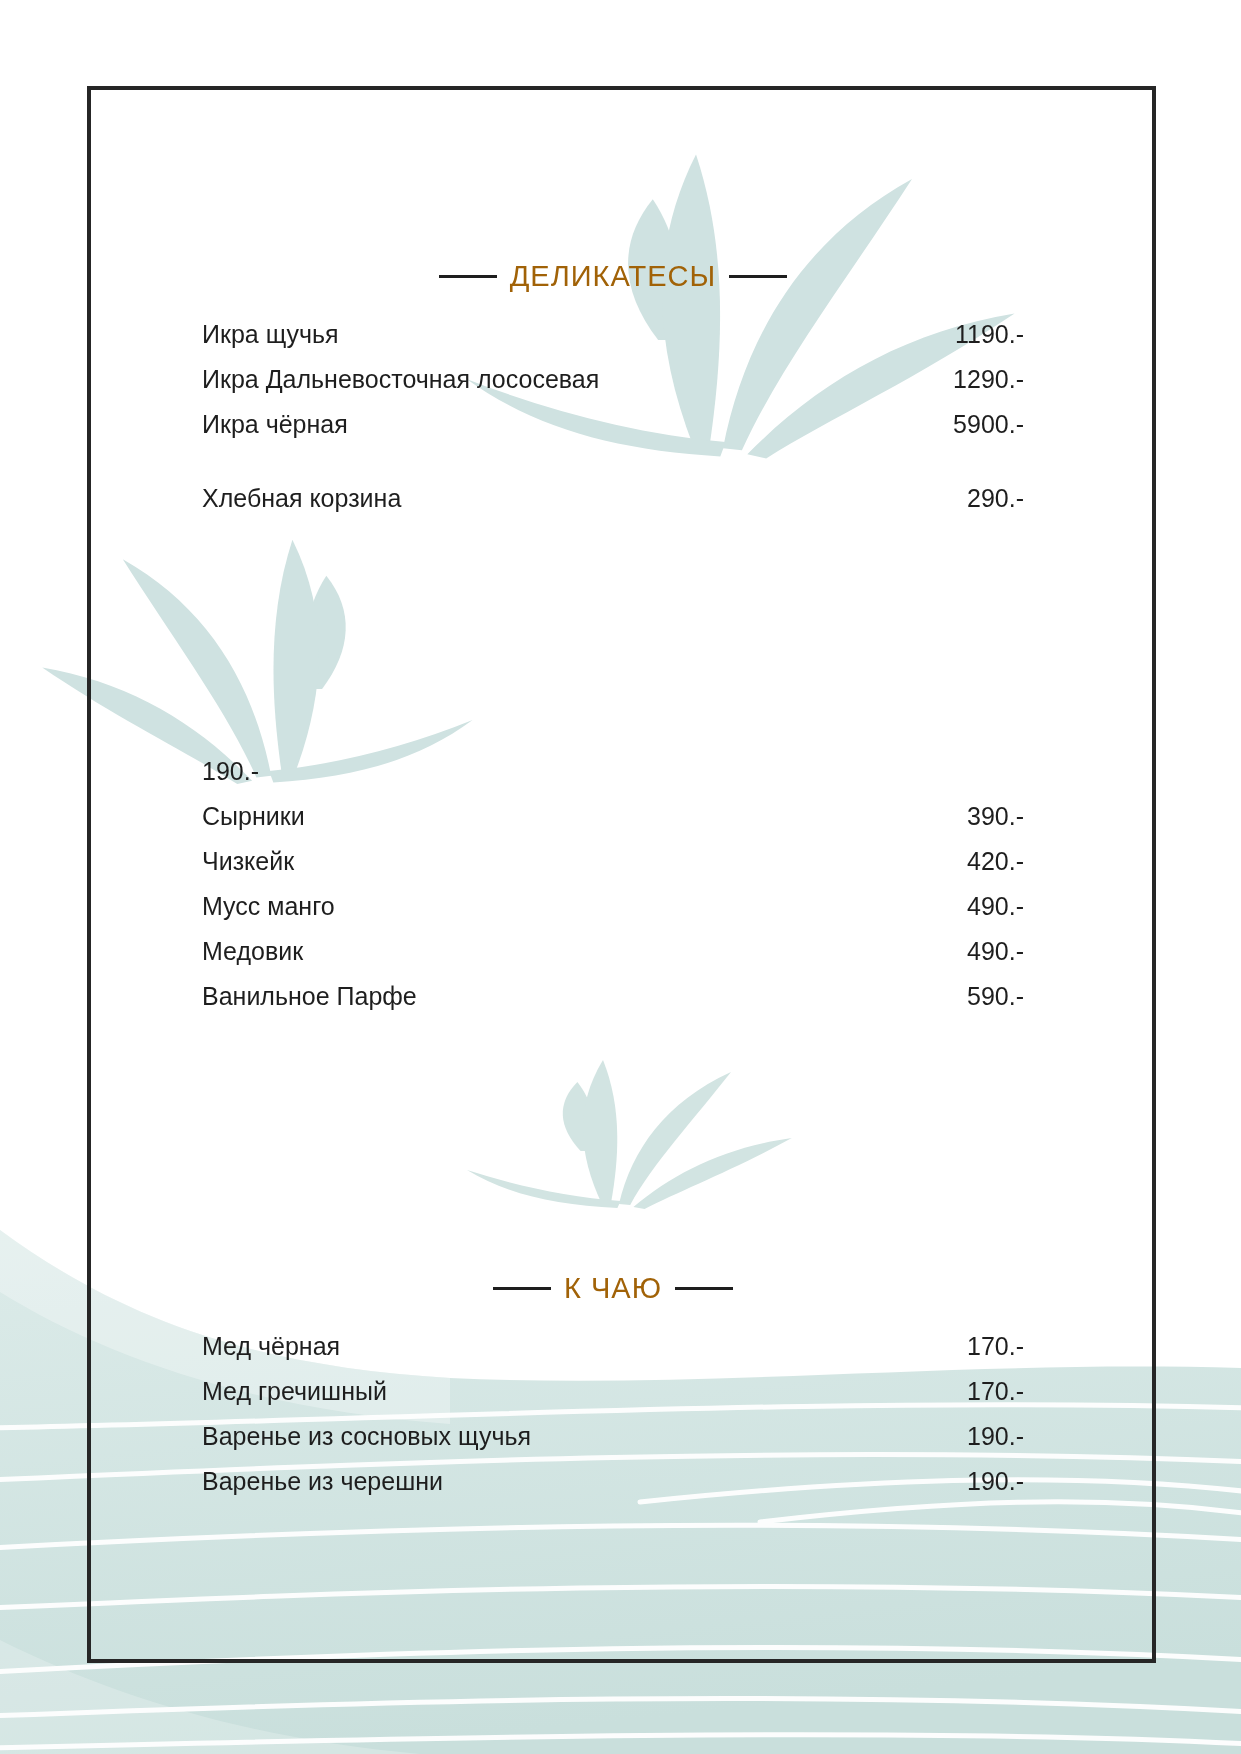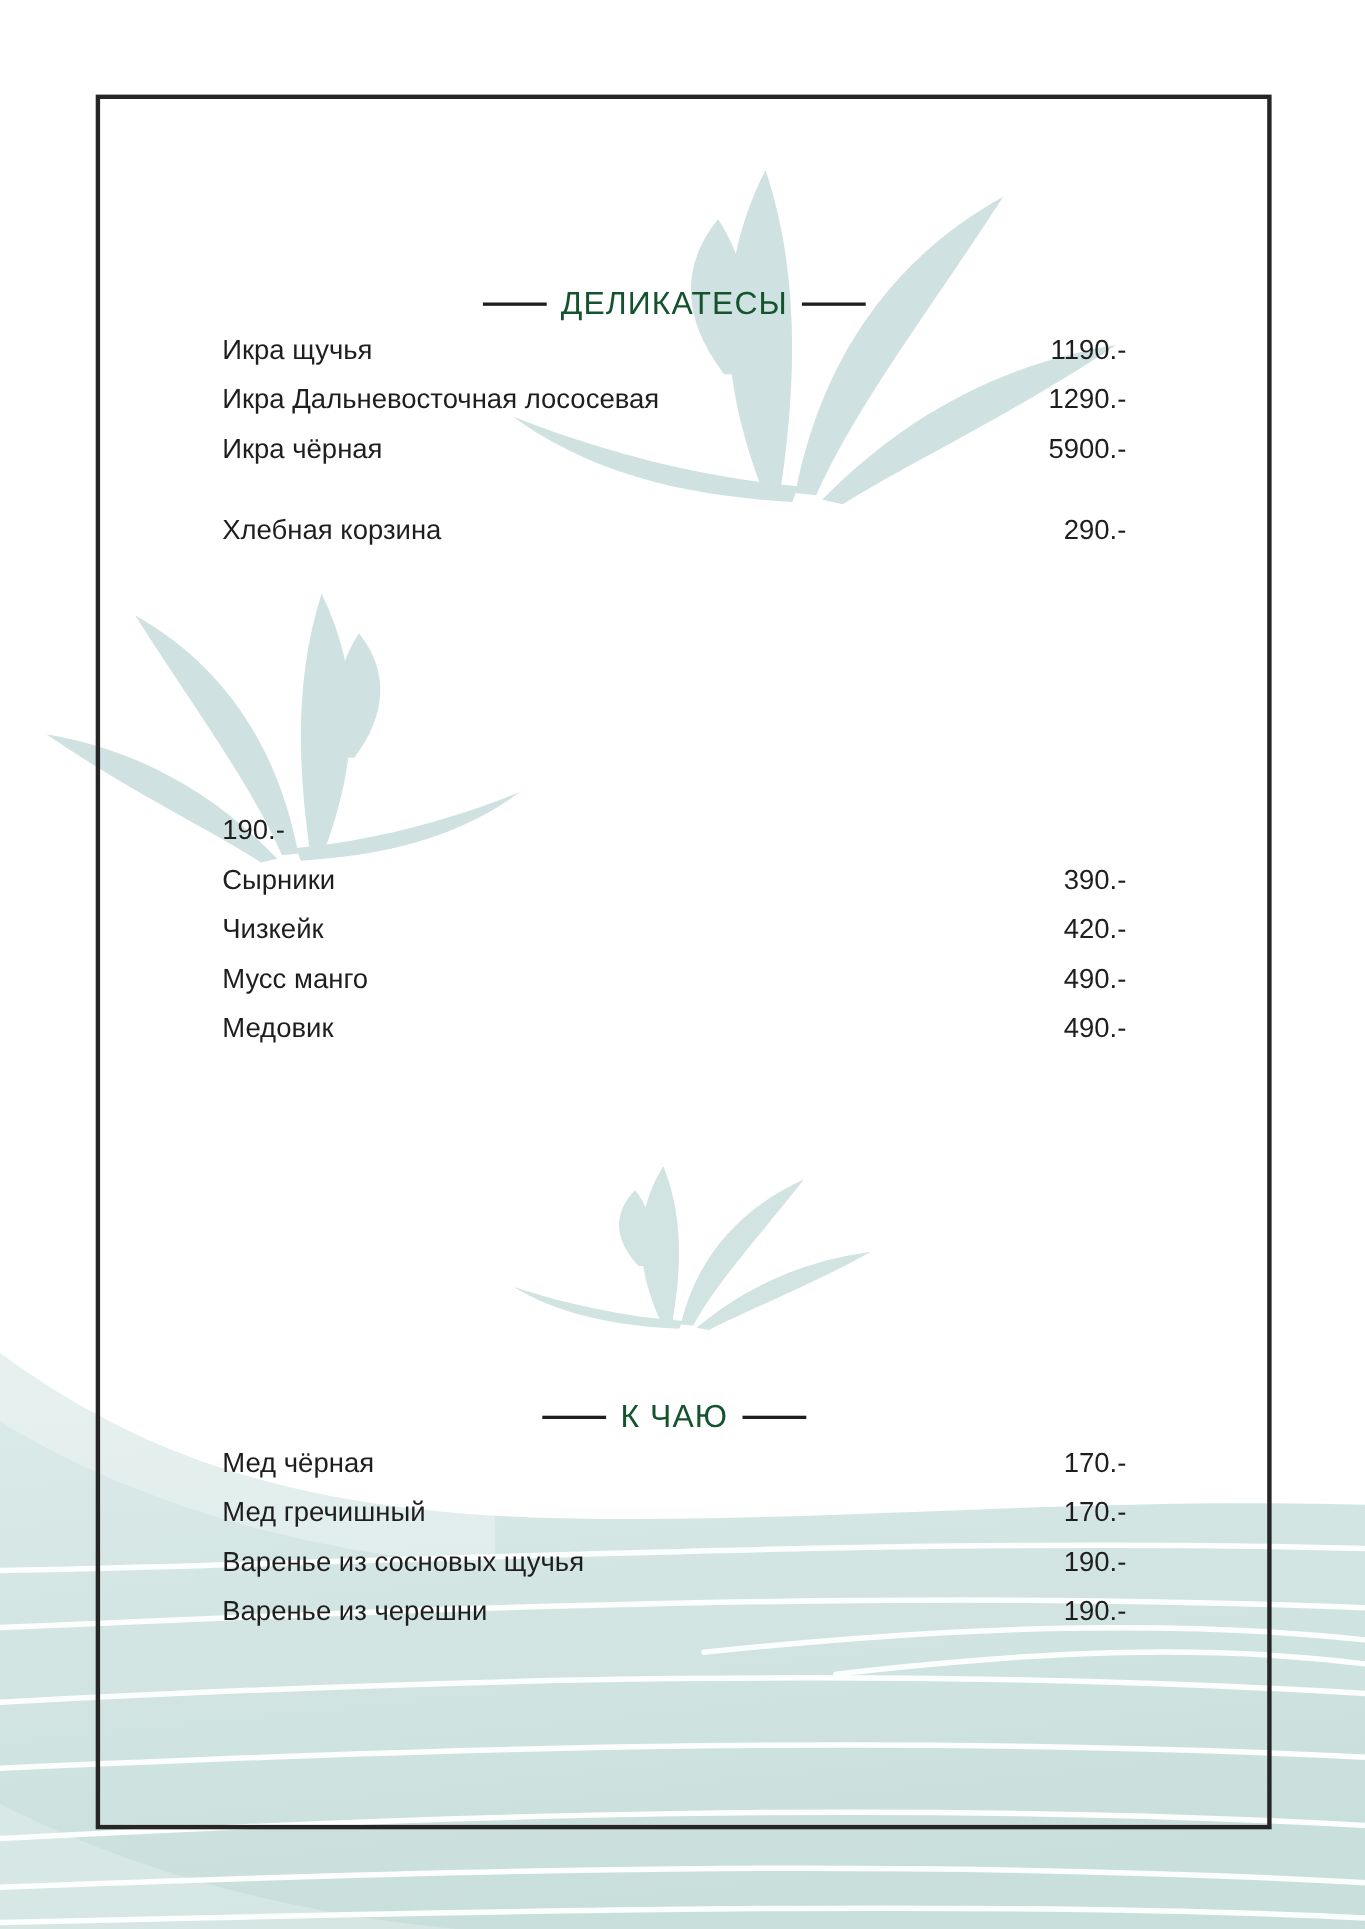--- a/index.html
+++ b/index.html
@@ -26,31 +26,31 @@
   .content{position:absolute;left:202px;top:0;width:822px;height:1754px;z-index:3;}
 
   .menu-section{position:absolute;left:0;width:822px;}
   .menu-section.s0{top:259px;}
   .menu-section.s1{top:730px;}
   .menu-section.s2{top:1271px;}
 
   .sec-title{
     display:flex;align-items:center;justify-content:center;
     height:34px;line-height:34px;
-    font-size:29px;letter-spacing:1px;color:#14532d;
+    font-size:29px;letter-spacing:1px;color:#a16207;
     white-space:nowrap;
   }
   .sec-title .rule{
     display:inline-block;width:58px;height:3px;background:#1e1e1e;
     margin:0 13px;flex:0 0 auto;
   }
 
   .rows{margin-top:11px;}
   .row{
-    display:flex;justify-content:space-between;align-items:flex-start;
+    display:flex;justify-content:space-between;align-items:flex-end;
     height:45px;font-size:25px;color:#1e1e1e;
   }
   .row.gap{margin-top:29px;}
   .row .item-name{white-space:nowrap;}
   .row .item-price{white-space:nowrap;}
 </style>
 </head>
 <body>
 
 <div class="page">
@@ -143,20 +143,24 @@
               <span class="item-price">420.-</span>
             </div>
             <div class="row">
               <span class="item-name">Мусс манго</span>
               <span class="item-price">490.-</span>
             </div>
             <div class="row">
               <span class="item-name">Медовик</span>
               <span class="item-price">490.-</span>
             </div>
+            <div class="row">
+              <span class="item-name">Ванильное Парфе</span>
+              <span class="item-price">590.-</span>
+            </div>
           </div>
         </section>
         <section class="menu-section s2">
           <div class="sec-title">
             <span class="rule"></span>
             <span>К ЧАЮ</span>
             <span class="rule"></span>
           </div>
           <div class="rows">
             <div class="row">

